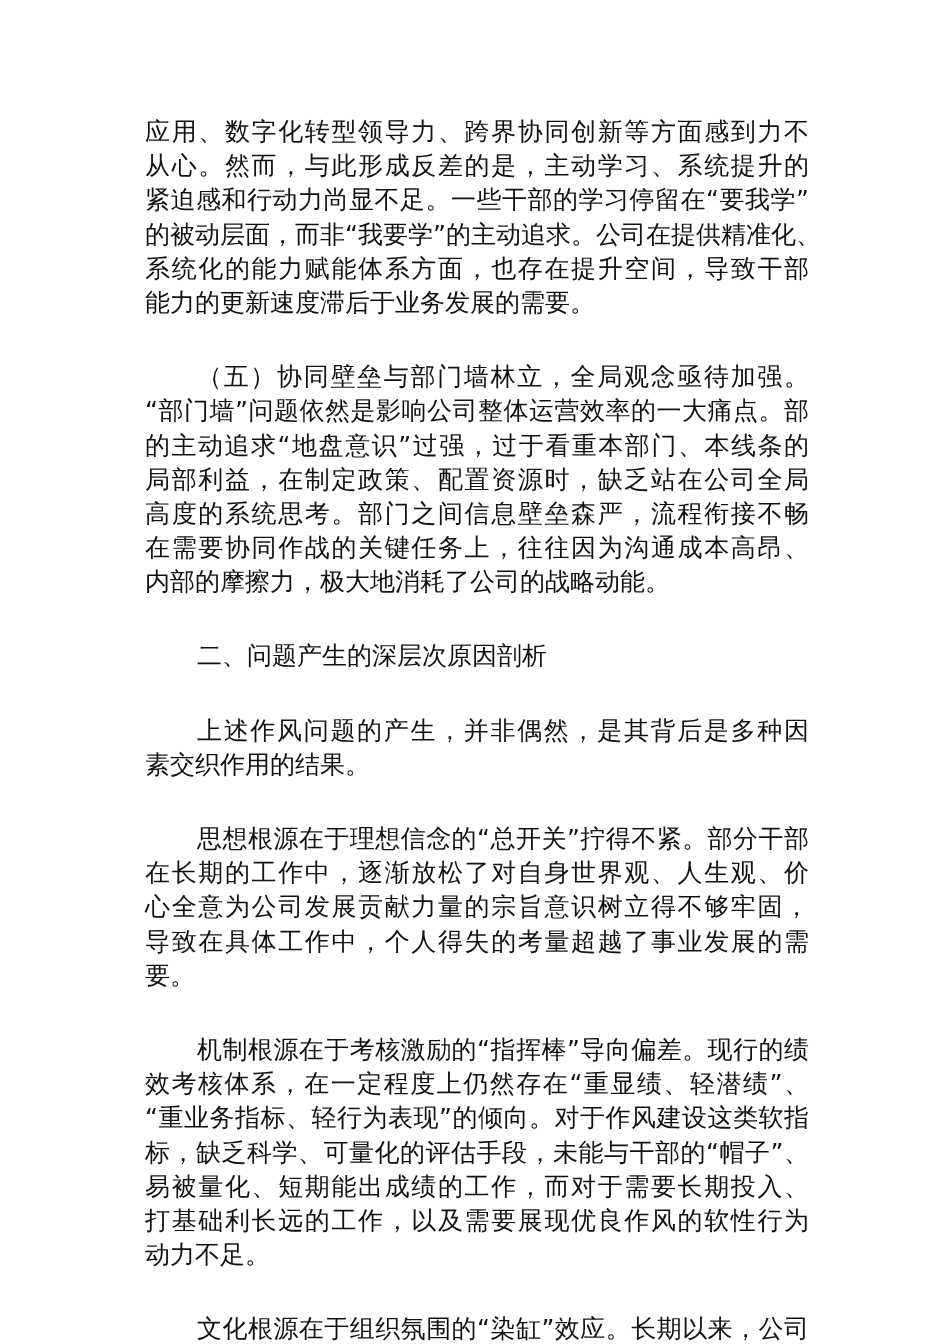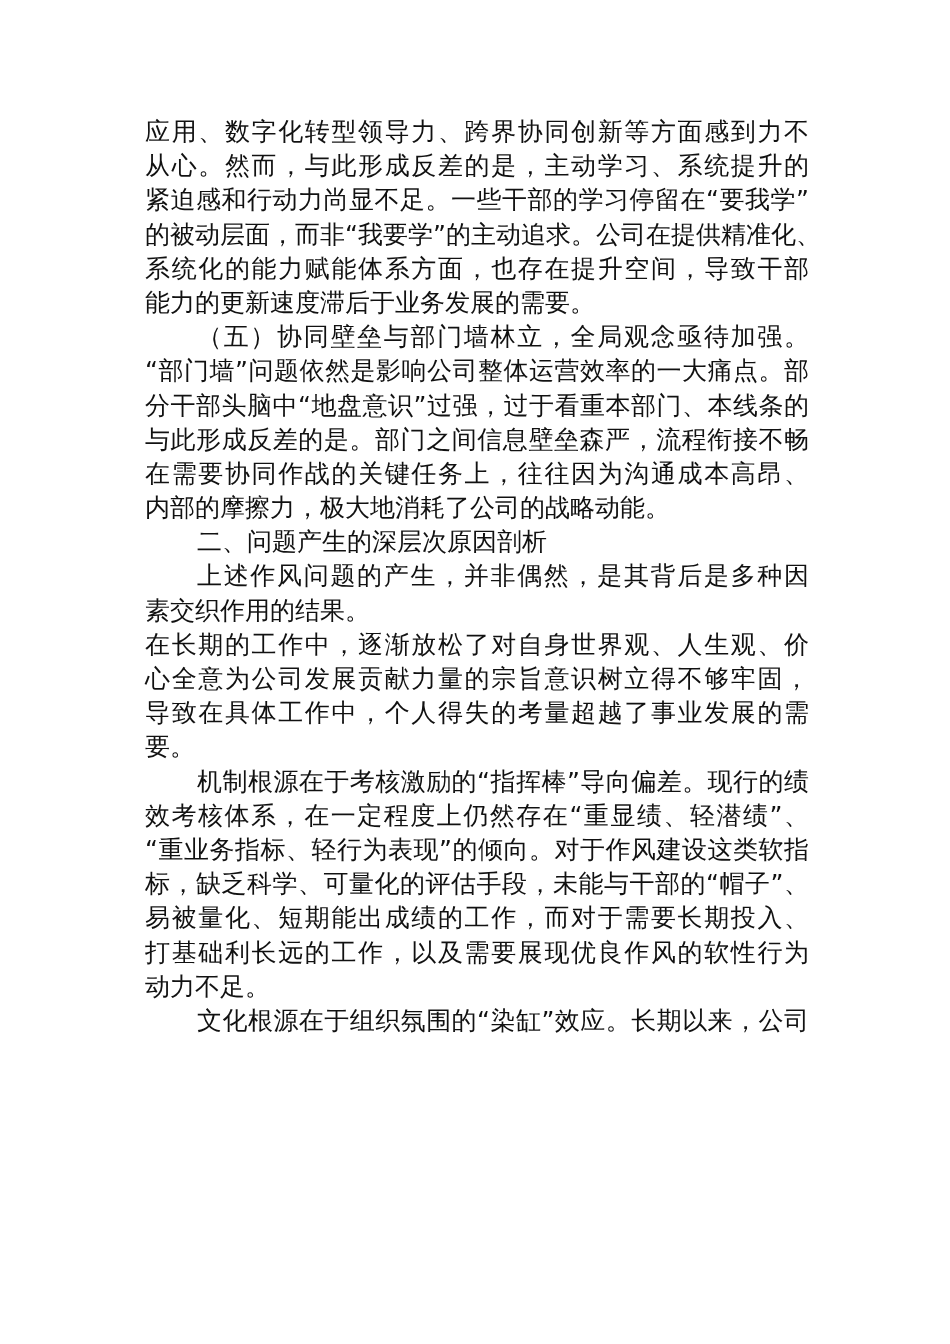--- a/index.html
+++ b/index.html
@@ -16,56 +16,58 @@
   }
   .line {
     display: block;
     height: 34.2px;
     white-space: nowrap;
     overflow: visible;
     text-align: justify;
     text-align-last: justify;
   }
   .line.last { text-align-last: left; }
-  .line.indent { padding-left: 52px; }
+  .line.indent { padding-left: 52px; margin-top: 40px; }
   p { margin: 0; padding: 0; }
 </style>
 </head>
 <body>
 
 <div class="page">
 
   <p>
     <span class="line">应用、数字化转型领导力、跨界协同创新等方面感到力不</span>
     <span class="line">从心。然而，与此形成反差的是，主动学习、系统提升的</span>
     <span class="line">紧迫感和行动力尚显不足。一些干部的学习停留在“要我学”</span>
     <span class="line">的被动层面，而非“我要学”的主动追求。公司在提供精准化、</span>
     <span class="line">系统化的能力赋能体系方面，也存在提升空间，导致干部</span>
     <span class="line last">能力的更新速度滞后于业务发展的需要。</span>
   </p>
 
   <p>
     <span class="line indent">（五）协同壁垒与部门墙林立，全局观念亟待加强。</span>
     <span class="line">“部门墙”问题依然是影响公司整体运营效率的一大痛点。部</span>
-    <span class="line">分干部头脑中“地盘意识”过强，过于看重本部门、本线条的</span>
-    <span class="line">与此形成反差的是。部门之间信息壁垒森严，流程衔接不畅</span>
+    <span class="line">的主动追求“地盘意识”过强，过于看重本部门、本线条的</span>
+    <span class="line">局部利益，在制定政策、配置资源时，缺乏站在公司全局</span>
+    <span class="line">高度的系统思考。部门之间信息壁垒森严，流程衔接不畅</span>
     <span class="line">在需要协同作战的关键任务上，往往因为沟通成本高昂、</span>
     <span class="line last">内部的摩擦力，极大地消耗了公司的战略动能。</span>
   </p>
 
   <p>
     <span class="line indent last">二、问题产生的深层次原因剖析</span>
   </p>
 
   <p>
     <span class="line indent">上述作风问题的产生，并非偶然，是其背后是多种因</span>
     <span class="line last">素交织作用的结果。</span>
   </p>
 
   <p>
+    <span class="line indent">思想根源在于理想信念的“总开关”拧得不紧。部分干部</span>
     <span class="line">在长期的工作中，逐渐放松了对自身世界观、人生观、价</span>
     <span class="line">心全意为公司发展贡献力量的宗旨意识树立得不够牢固，</span>
     <span class="line">导致在具体工作中，个人得失的考量超越了事业发展的需</span>
     <span class="line last">要。</span>
   </p>
 
   <p>
     <span class="line indent">机制根源在于考核激励的“指挥棒”导向偏差。现行的绩</span>
     <span class="line">效考核体系，在一定程度上仍然存在“重显绩、轻潜绩”、</span>
     <span class="line">“重业务指标、轻行为表现”的倾向。对于作风建设这类软指</span>

